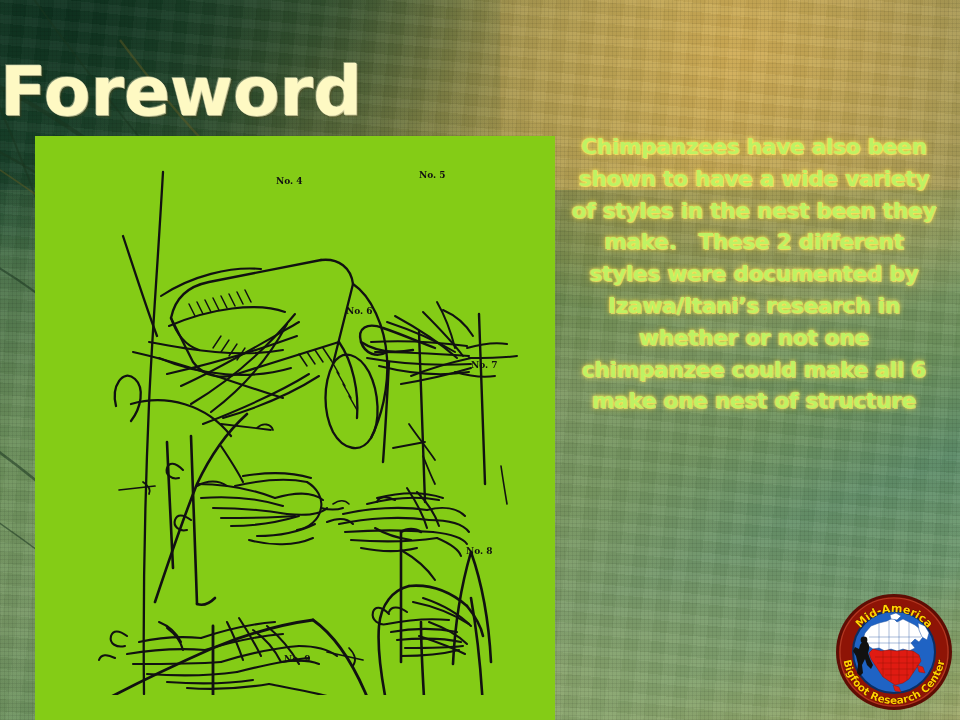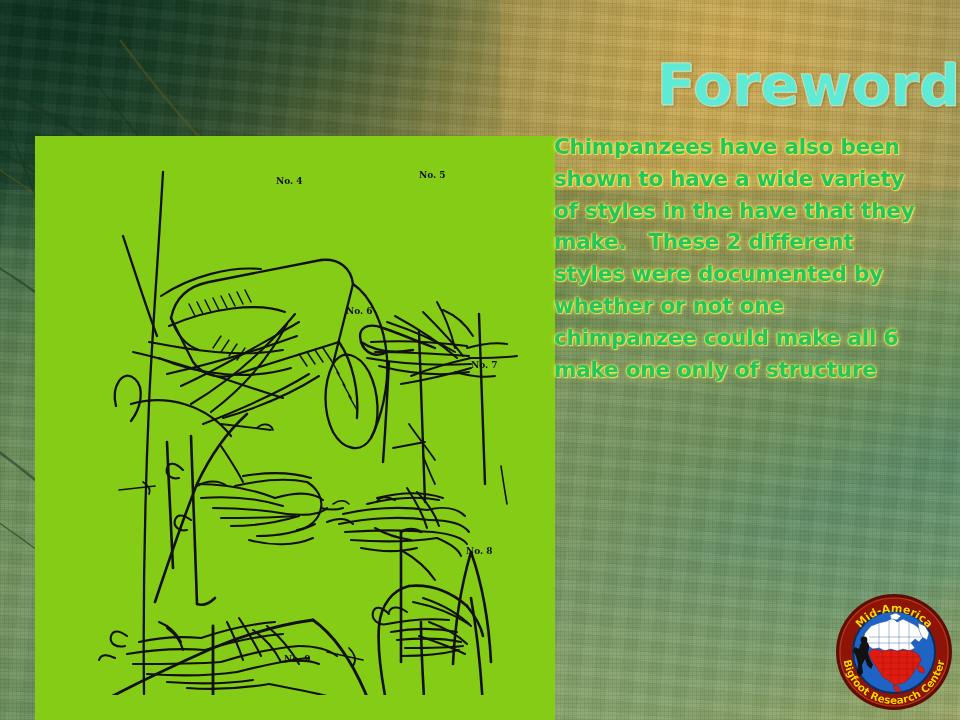--- a/index.html
+++ b/index.html
@@ -72,25 +72,25 @@
       repeating-linear-gradient(6deg,  rgba(255,255,255,0.05) 0px, rgba(255,255,255,0.05) 9px, rgba(0,0,0,0.05) 9px, rgba(0,0,0,0.05) 21px),
       repeating-linear-gradient(96deg, rgba(255,255,255,0.04) 0px, rgba(255,255,255,0.04) 13px, rgba(0,0,0,0.045) 13px, rgba(0,0,0,0.045) 27px);
     opacity: 0.55;
   }
   .arcs { position: absolute; inset: 0; }
 
   
   .title {
     position: absolute;
     left: 0; right: 0; top: 52px;
-    text-align: right;
-    font-size: 57px;
+    text-align: left;
+    font-size: 68px;
     font-weight: bold;
     letter-spacing: 0px;
-    color: #5eead4;
+    color: #fef9c3;
     font-family: "DejaVu Sans", sans-serif;
     text-shadow:
        1px  1px 0 rgba(255,248,200,0.55),
       -1px -1px 0 rgba(255,248,200,0.35),
        2px  2px 2px rgba(90,70,20,0.35);
     -webkit-text-stroke: 0.6px rgba(255,250,215,0.45);
   }
 
   
   .panel {
@@ -113,28 +113,29 @@
   .body-text {
     position: absolute;
     left: 554px; top: 131px;
     width: 400px;
   }
   .body-line {
     font-family: "DejaVu Sans", sans-serif;
     font-size: 21.5px;
     font-weight: bold;
     line-height: 31.8px;
-    color: #22c55e;
+    color: #bef264;
     white-space: pre;
     letter-spacing: -0.2px;
     text-shadow:
        0 0 3px rgba(255,235,90,0.95),
        0 0 6px rgba(255,230,70,0.75),
        1px 1px 0 rgba(255,240,120,0.6),
       -1px 0 0 rgba(255,240,120,0.45);
+    text-align: center;
   }
 
   
   .logo {
     position: absolute;
     left: 835px; top: 593px;
     width: 118px; height: 118px;
   }
 </style>
 </head>
@@ -394,26 +395,27 @@
       <text class="fig-label" x="275" y="178" font-size="10">No. 6</text>
       <text class="fig-label" x="400" y="232" font-size="10">No. 7</text>
       <text class="fig-label" x="395" y="418" font-size="10">No. 8</text>
       <text class="fig-label" x="213" y="526" font-size="10">No. 9</text>
     </svg>
   </div>
 
   <div class="body-text">
     <div class="body-line">Chimpanzees have also been</div>
     <div class="body-line">shown to have a wide variety</div>
-    <div class="body-line">of styles in the have that they</div>
+    <div class="body-line">of styles in the nest been they</div>
     <div class="body-line">make.   These 2 different</div>
     <div class="body-line">styles were documented by</div>
+    <div class="body-line">Izawa/Itani’s research in</div>
     <div class="body-line">whether or not one</div>
     <div class="body-line">chimpanzee could make all 6</div>
-    <div class="body-line">make one only of structure</div>
+    <div class="body-line">make one nest of structure</div>
   </div>
 
   <svg class="logo" viewBox="0 0 118 118">
     <defs>
       <path id="arcTop" d="M 16 62 A 43 43 0 0 1 102 62"></path>
       <path id="arcBottom" d="M 8 60 A 51 51 0 0 0 110 60"></path>
     </defs>
     <circle cx="59" cy="59" r="58" fill="#5e0d04"></circle>
     <circle cx="59" cy="59" r="55" fill="#8e1406"></circle>
     <circle cx="59" cy="59" r="54" fill="none" stroke="#c24a30" stroke-width="1.2" stroke-opacity="0.7"></circle>

